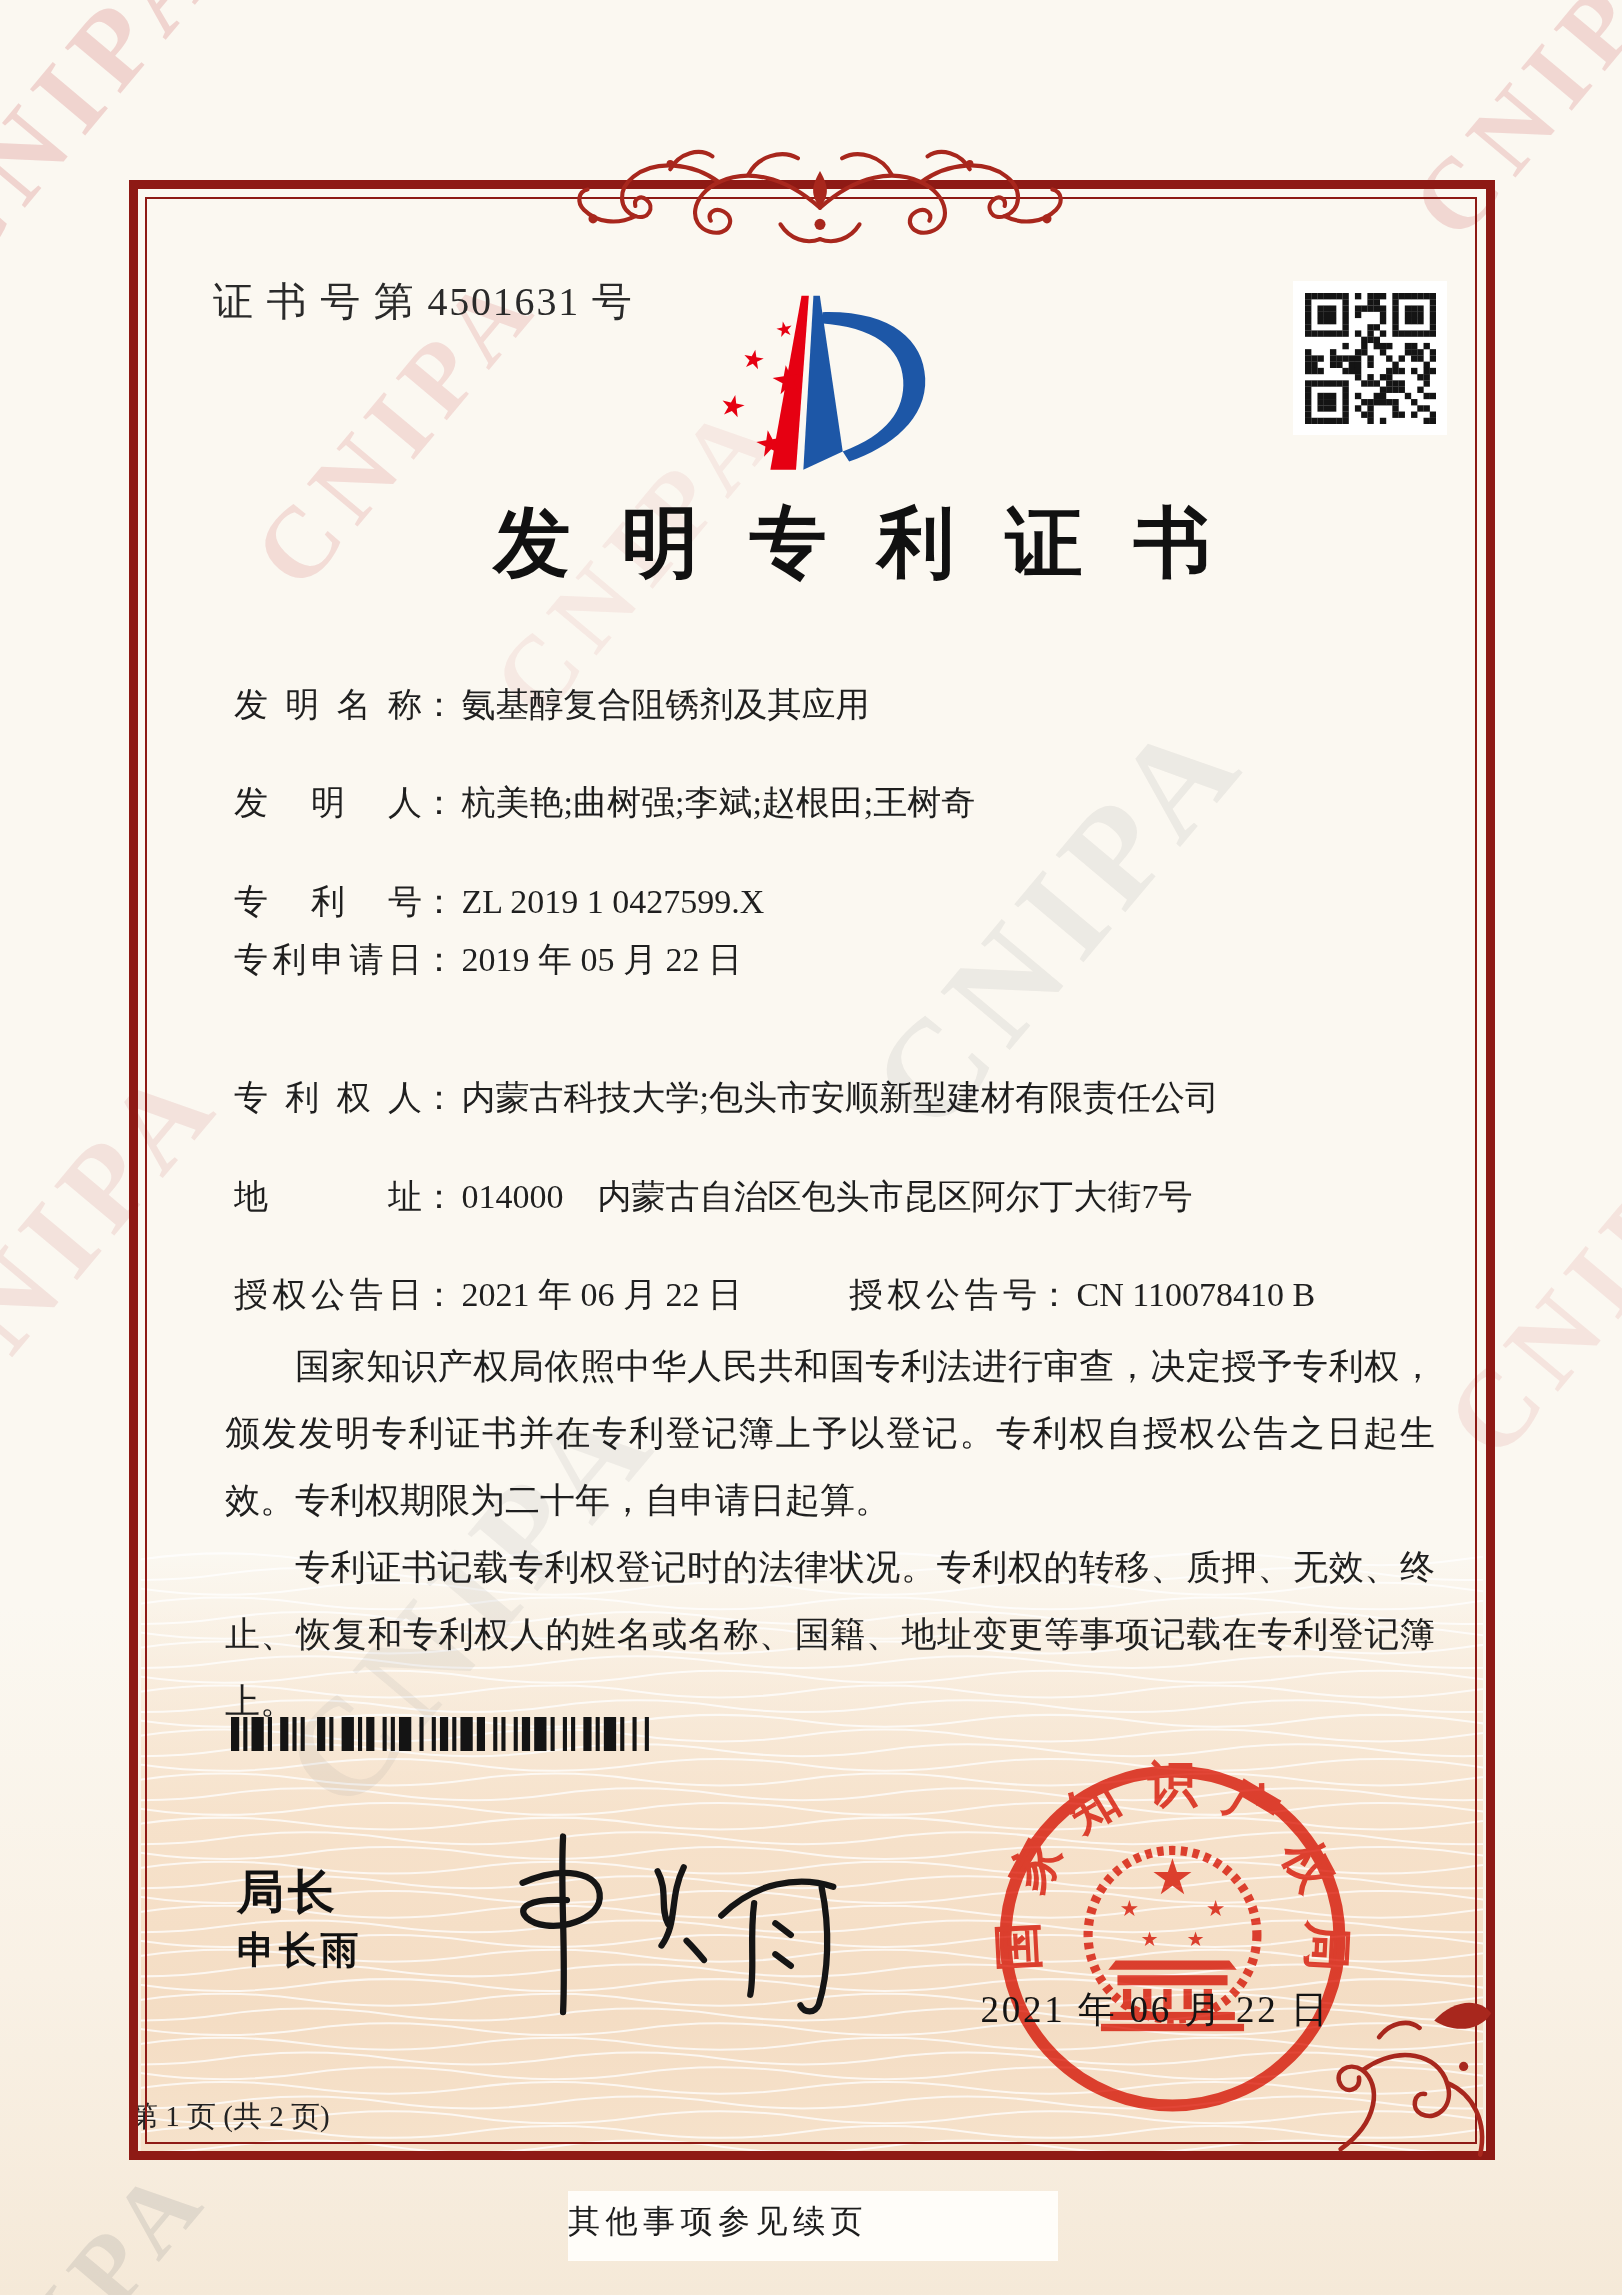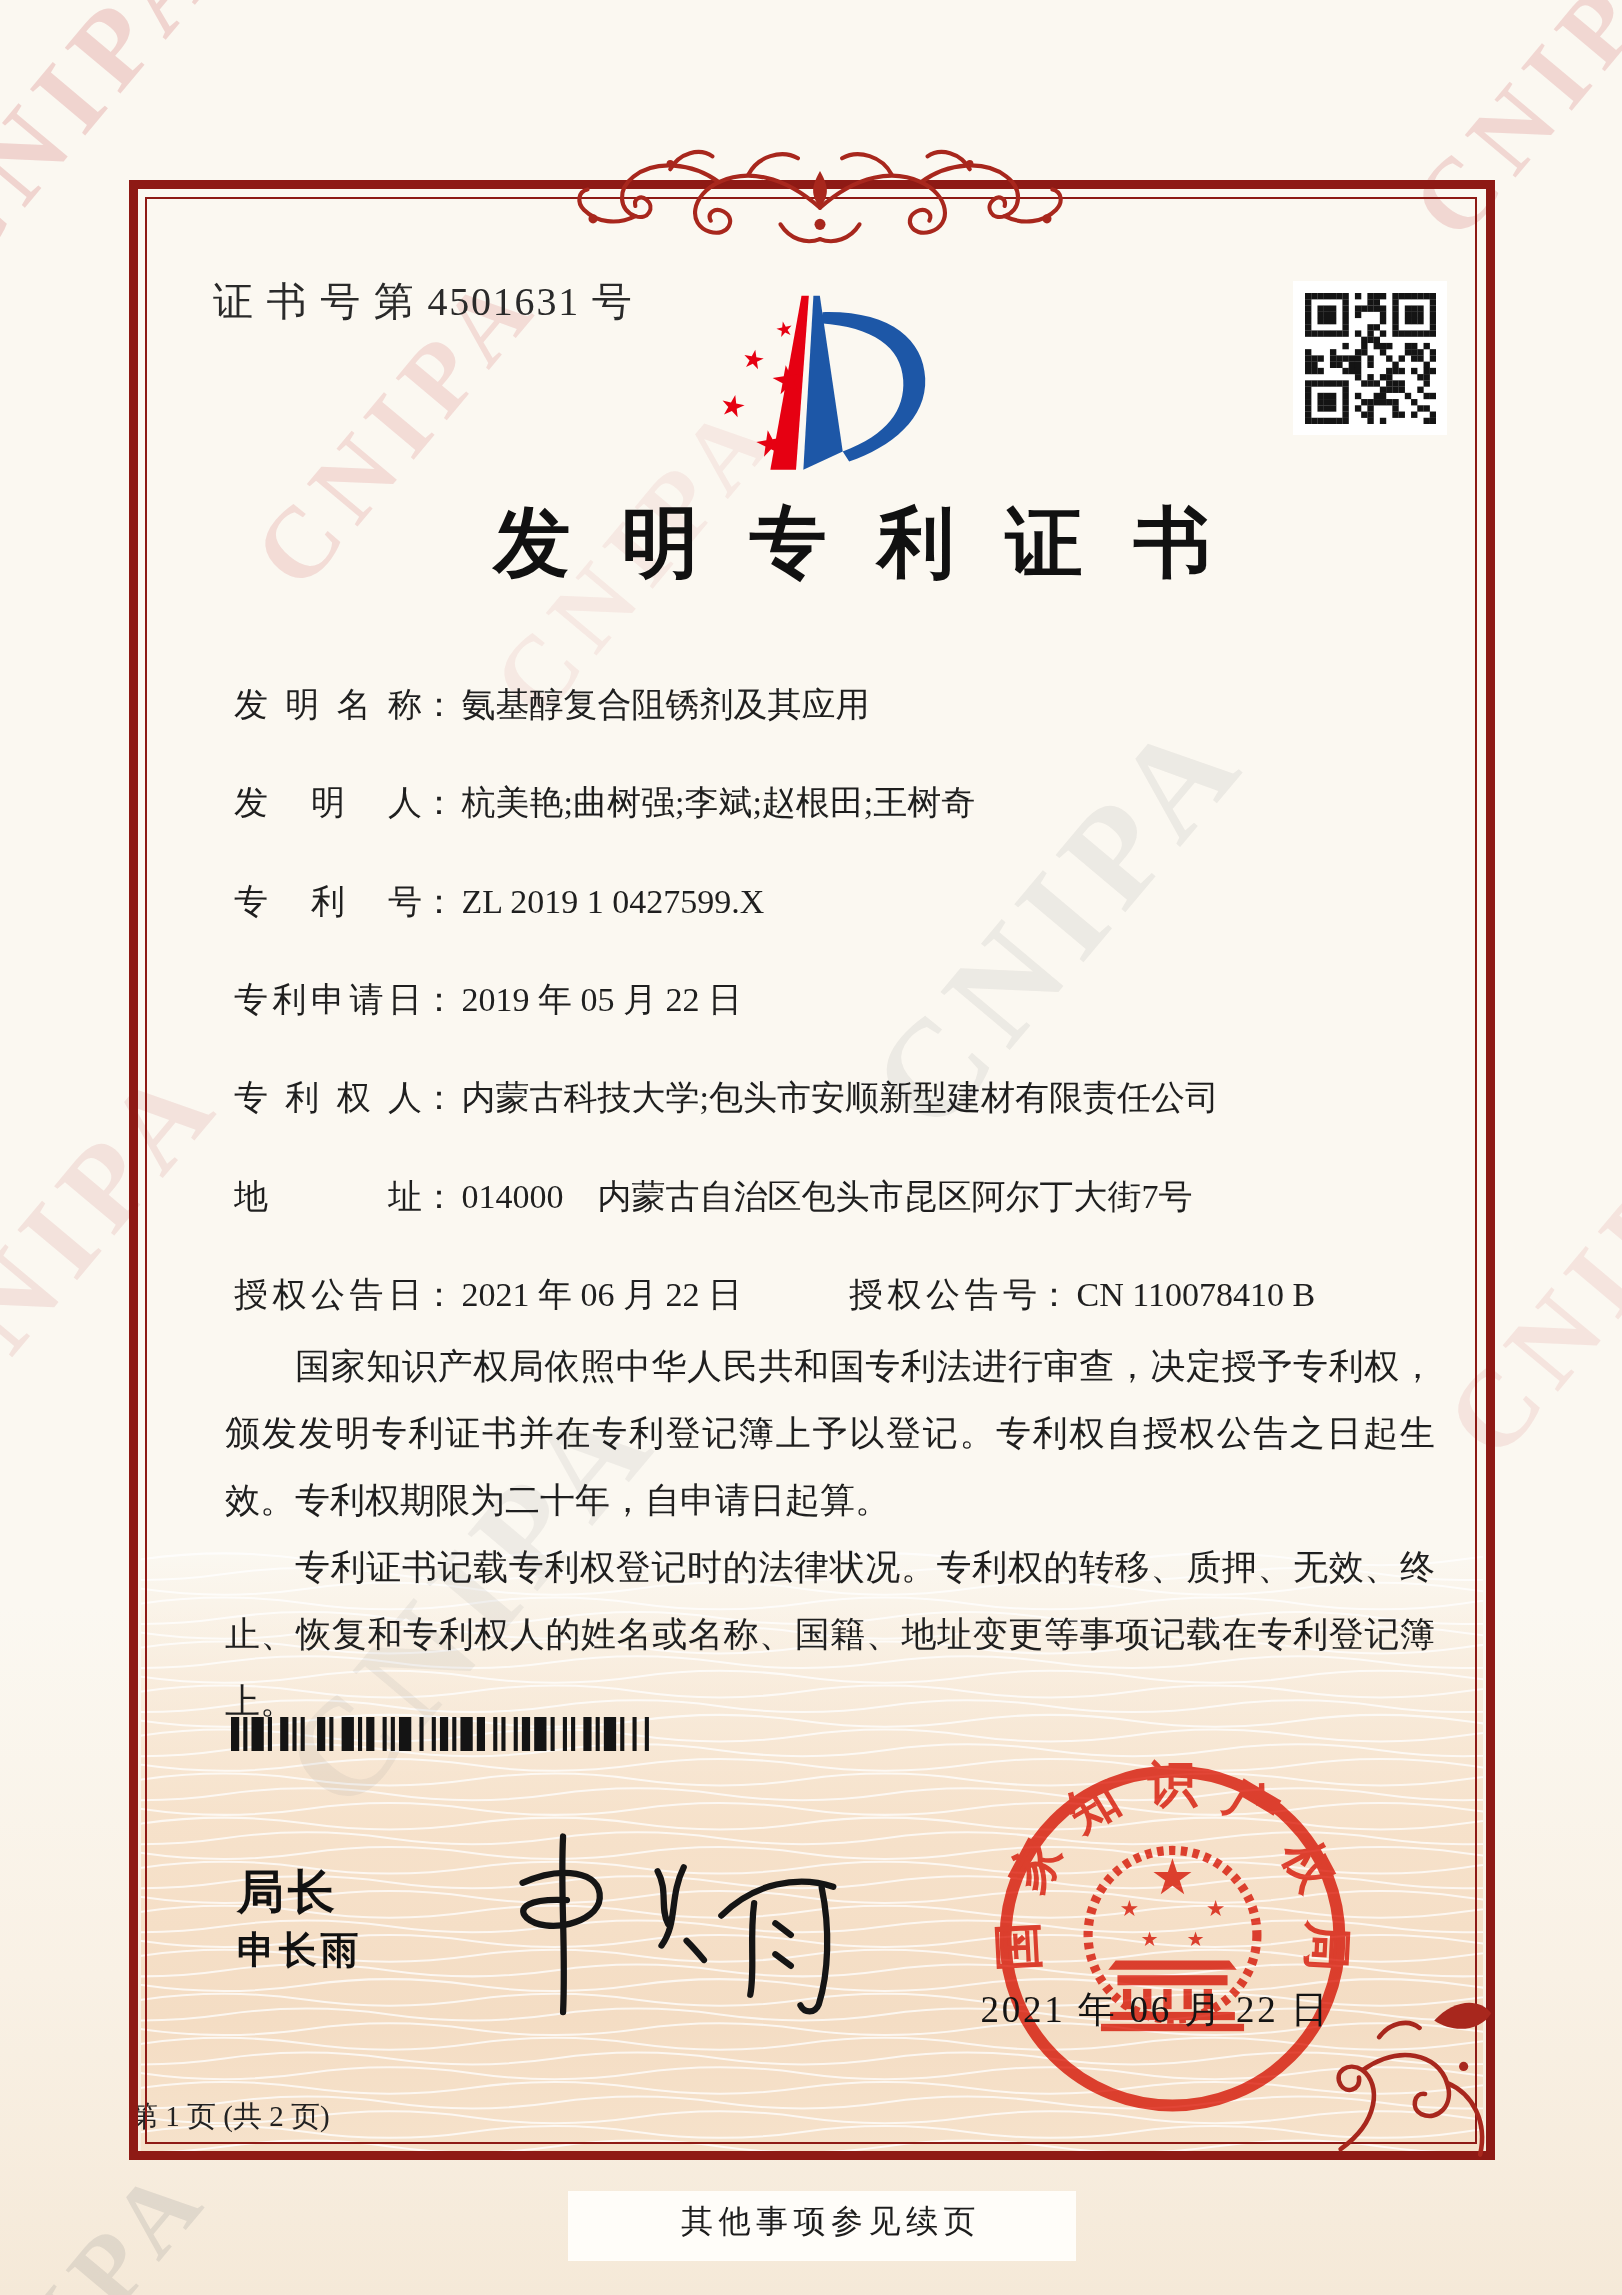--- a/index.html
+++ b/index.html
@@ -56,21 +56,21 @@
     font-family:"Liberation Sans","DejaVu Sans",sans-serif;color:#111;letter-spacing:3.7px;}
   .off-name{position:absolute;left:237px;top:1925px;font-size:38px;font-weight:700;z-index:3;
     font-family:"Liberation Sans","DejaVu Sans",sans-serif;color:#111;letter-spacing:3.7px;}
   .signature{position:absolute;left:478px;top:1823px;z-index:3;}
   .seal{position:absolute;left:989px;top:1755px;z-index:6;mix-blend-mode:multiply;}
   .seal-date{position:absolute;left:972px;top:1985px;width:367px;text-align:center;
     font-size:37px;letter-spacing:2.8px;color:#141414;z-index:7;}
   .page-num{position:absolute;left:129px;top:2097px;width:1322px;text-align:left;
     font-size:29px;color:#222;z-index:3;}
   .note-box{position:absolute;left:568px;top:2191px;width:490px;height:70px;background:#fffdf9;
-    z-index:3;text-align:center;padding-left:18px;}
+    z-index:3;}
   .note-box span{display:inline-block;margin-top:9.2px;font-size:32px;letter-spacing:5.5px;color:#1d1d1d;}
 </style>
 </head>
 <body>
 
 <div class="page">
 
   <span class="wm wm1">CNIPA</span>
   <span class="wm wm2">CNIPA</span>
   <span class="wm wm3">CNIPA</span>
@@ -403,21 +403,21 @@
 
   <div class="frow" style="top:683px">
     <span class="flabel">发明名称</span><span class="fcolon">：</span><span class="fvalue">氨基醇复合阻锈剂及其应用</span>
   </div>
   <div class="frow" style="top:781px">
     <span class="flabel">发明人</span><span class="fcolon">：</span><span class="fvalue">杭美艳;曲树强;李斌;赵根田;王树奇</span>
   </div>
   <div class="frow" style="top:880px">
     <span class="flabel">专利号</span><span class="fcolon">：</span><span class="fvalue">ZL 2019 1 0427599.X</span>
   </div>
-  <div class="frow" style="top:978px">
+  <div class="frow" style="top:938px">
     <span class="flabel">专利申请日</span><span class="fcolon">：</span><span class="fvalue">2019 年 05 月 22 日</span>
   </div>
   <div class="frow" style="top:1076px">
     <span class="flabel">专利权人</span><span class="fcolon">：</span><span class="fvalue">内蒙古科技大学;包头市安顺新型建材有限责任公司</span>
   </div>
   <div class="frow" style="top:1175px">
     <span class="flabel">地址</span><span class="fcolon">：</span><span class="fvalue">014000　内蒙古自治区包头市昆区阿尔丁大街7号</span>
   </div>
   <div class="frow" style="top:1273px">
     <span class="flabel">授权公告日</span><span class="fcolon">：</span><span class="fvalue">2021 年 06 月 22 日</span>

